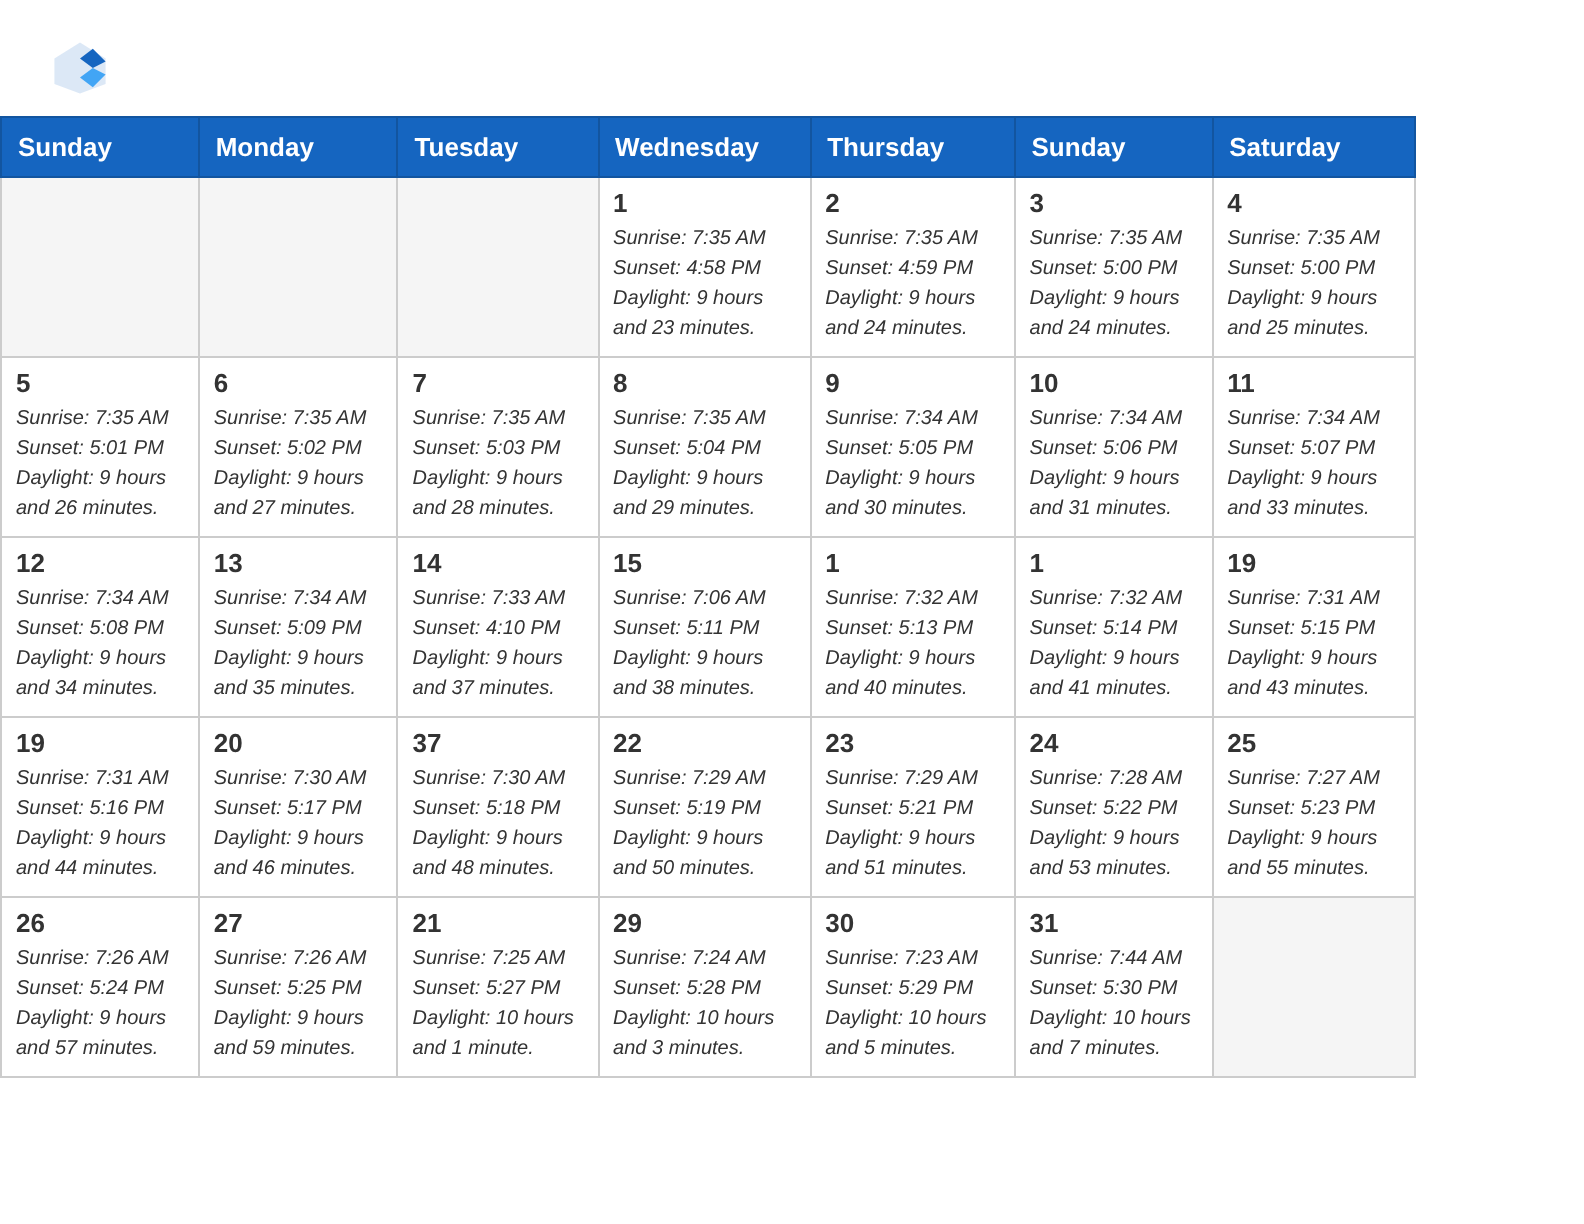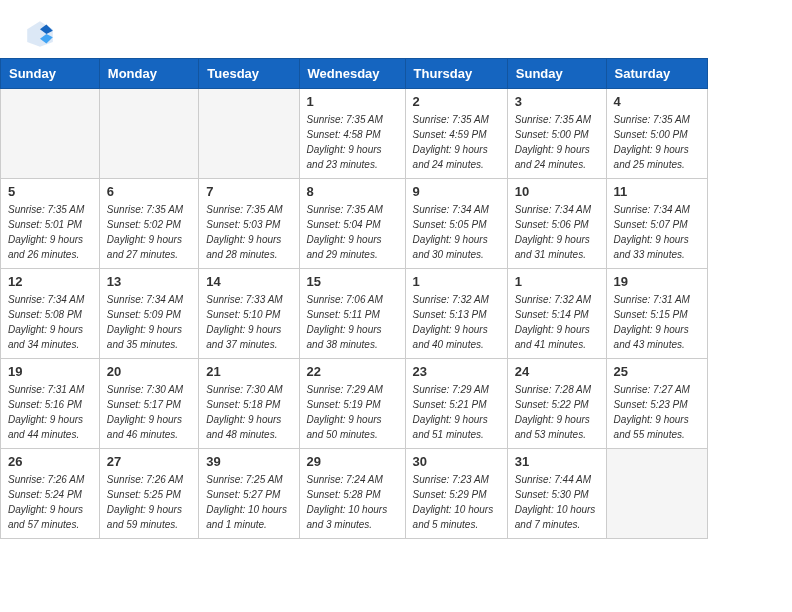--- a/index.html
+++ b/index.html
@@ -214,21 +214,21 @@
           </td>
           <td>
             <div class="day-num">13</div>
             <div class="day-info">Sunrise: 7:34 AM
 Sunset: 5:09 PM
 Daylight: 9 hours and 35 minutes.</div>
           </td>
           <td>
             <div class="day-num">14</div>
             <div class="day-info">Sunrise: 7:33 AM
-Sunset: 5:10 PM
+Sunset: 4:10 PM
 Daylight: 9 hours and 37 minutes.</div>
           </td>
           <td>
             <div class="day-num">15</div>
             <div class="day-info">Sunrise: 7:06 AM
 Sunset: 5:11 PM
 Daylight: 9 hours and 38 minutes.</div>
           </td>
           <td>
             <div class="day-num">1</div>
@@ -256,21 +256,21 @@
 Sunset: 5:16 PM
 Daylight: 9 hours and 44 minutes.</div>
           </td>
           <td>
             <div class="day-num">20</div>
             <div class="day-info">Sunrise: 7:30 AM
 Sunset: 5:17 PM
 Daylight: 9 hours and 46 minutes.</div>
           </td>
           <td>
-            <div class="day-num">21</div>
+            <div class="day-num">37</div>
             <div class="day-info">Sunrise: 7:30 AM
 Sunset: 5:18 PM
 Daylight: 9 hours and 48 minutes.</div>
           </td>
           <td>
             <div class="day-num">22</div>
             <div class="day-info">Sunrise: 7:29 AM
 Sunset: 5:19 PM
 Daylight: 9 hours and 50 minutes.</div>
           </td>
@@ -300,21 +300,21 @@
 Sunset: 5:24 PM
 Daylight: 9 hours and 57 minutes.</div>
           </td>
           <td>
             <div class="day-num">27</div>
             <div class="day-info">Sunrise: 7:26 AM
 Sunset: 5:25 PM
 Daylight: 9 hours and 59 minutes.</div>
           </td>
           <td>
-            <div class="day-num">39</div>
+            <div class="day-num">21</div>
             <div class="day-info">Sunrise: 7:25 AM
 Sunset: 5:27 PM
 Daylight: 10 hours and 1 minute.</div>
           </td>
           <td>
             <div class="day-num">29</div>
             <div class="day-info">Sunrise: 7:24 AM
 Sunset: 5:28 PM
 Daylight: 10 hours and 3 minutes.</div>
           </td>

